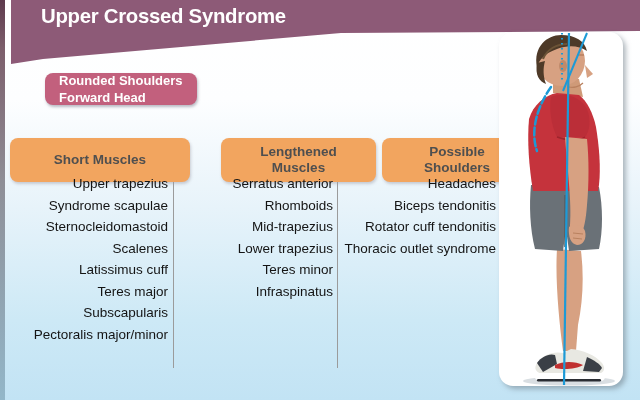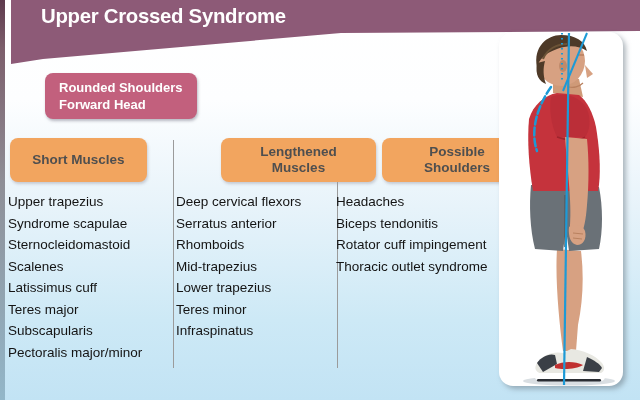--- a/index.html
+++ b/index.html
@@ -7,36 +7,36 @@
   .stage{position:relative;width:640px;height:400px;overflow:hidden;
     background:linear-gradient(180deg,#ffffff 0%,#fdfeff 25%,#e7f3fa 52%,#cde9f6 80%,#c2e3f4 100%);}
   
   .header-band{position:absolute;left:11px;top:0;width:636px;height:66px;background:#8d5a77;
     clip-path:polygon(0 0,640px 0,640px 31px,330px 33px,32px 59px,0 64px);z-index:2;}
   .page-title{position:absolute;left:30px;top:4px;color:#ffffff;font-size:21px;font-weight:700;
     letter-spacing:-0.3px;transform:scaleX(0.97);transform-origin:left top;white-space:nowrap;}
   .left-strip{position:absolute;left:0;top:0;width:5px;height:400px;z-index:10;
     background:linear-gradient(180deg,#5e3a4d 0%,#7c5e6b 12%,#8e8e96 45%,#93b7c9 100%);}
   
-  .badge{position:absolute;left:45px;top:73px;width:152px;height:46px;background:#c2607d;
+  .badge{position:absolute;left:45px;top:73px;width:152px;height:32px;background:#c2607d;
     border-radius:8px;box-shadow:1px 2px 3px rgba(120,120,135,.5);color:#fff;font-size:13px;
     font-weight:700;display:flex;flex-direction:column;justify-content:center;
     padding-left:14px;box-sizing:border-box;line-height:17px;z-index:3;}
   
   .divider{position:absolute;top:140px;height:228px;width:1px;background:#9b9b9b;z-index:2;}
   .divider.d1{left:173px;} .divider.d2{left:337px;}
   
   .col-header{position:absolute;top:138px;height:44px;background:#f2a55f;border-radius:8px;
     box-shadow:1px 2px 3px rgba(150,150,165,.45);display:flex;flex-direction:column;
     align-items:center;justify-content:center;color:#4f4f4f;font-weight:700;font-size:13.5px;
     line-height:16px;z-index:3;text-align:center;}
   .col-header div:empty{display:none;}
-  .ch1{left:10px;width:137px;} .ch2{left:177px;width:155px;margin-left:44px;} .ch3{left:342px;width:150px;margin-left:40px;}
+  .ch1{left:10px;width:180px;} .ch2{left:177px;width:155px;margin-left:44px;} .ch3{left:342px;width:150px;margin-left:40px;}
   
-  .col-list{position:absolute;top:191px;text-align:left;font-size:13.5px;color:#141414;z-index:3;}
+  .col-list{position:absolute;top:173px;text-align:right;font-size:13.5px;color:#141414;z-index:3;}
   .cl1{left:8px;width:160px;} .cl2{left:176px;width:157px;} .cl3{left:336px;width:160px;}
   .col-list .item{height:21.5px;line-height:21.5px;white-space:nowrap;}
   
   .photo-panel{position:absolute;left:499px;top:32px;width:124px;height:354px;background:#ffffff;
     border-radius:14px;box-shadow:3px 3px 5px rgba(104,118,128,.5);overflow:hidden;z-index:4;}
   .photo-panel svg{display:block;}
 </style>
 </head>
 <body>
 
@@ -74,33 +74,32 @@
     <div class="item">Syndrome scapulae</div>
     <div class="item">Sternocleidomastoid</div>
     <div class="item">Scalenes</div>
     <div class="item">Latissimus cuff</div>
     <div class="item">Teres major</div>
     <div class="item">Subscapularis</div>
     <div class="item">Pectoralis major/minor</div>
   </div>
 
   <div class="col-list cl2">
-    <div class="item">Deep cervical flexors</div>
     <div class="item">Serratus anterior</div>
     <div class="item">Rhomboids</div>
     <div class="item">Mid-trapezius</div>
     <div class="item">Lower trapezius</div>
     <div class="item">Teres minor</div>
     <div class="item">Infraspinatus</div>
   </div>
 
   <div class="col-list cl3">
     <div class="item">Headaches</div>
     <div class="item">Biceps tendonitis</div>
-    <div class="item">Rotator cuff impingement</div>
+    <div class="item">Rotator cuff tendonitis</div>
     <div class="item">Thoracic outlet syndrome</div>
   </div>
 
   <div class="photo-panel">
     <svg width="124" height="354" viewBox="0 0 124 352" xmlns="http://www.w3.org/2000/svg">
 
       <ellipse cx="70" cy="348" rx="46" ry="4.5" fill="#d9dee2"></ellipse>
 
       <path d="M 58,216 L 82,218 C 85,242 84,268 79,292 L 77,318 L 64,318 C 60,288 56,246 58,216 Z" fill="#d7a182"></path>
 

